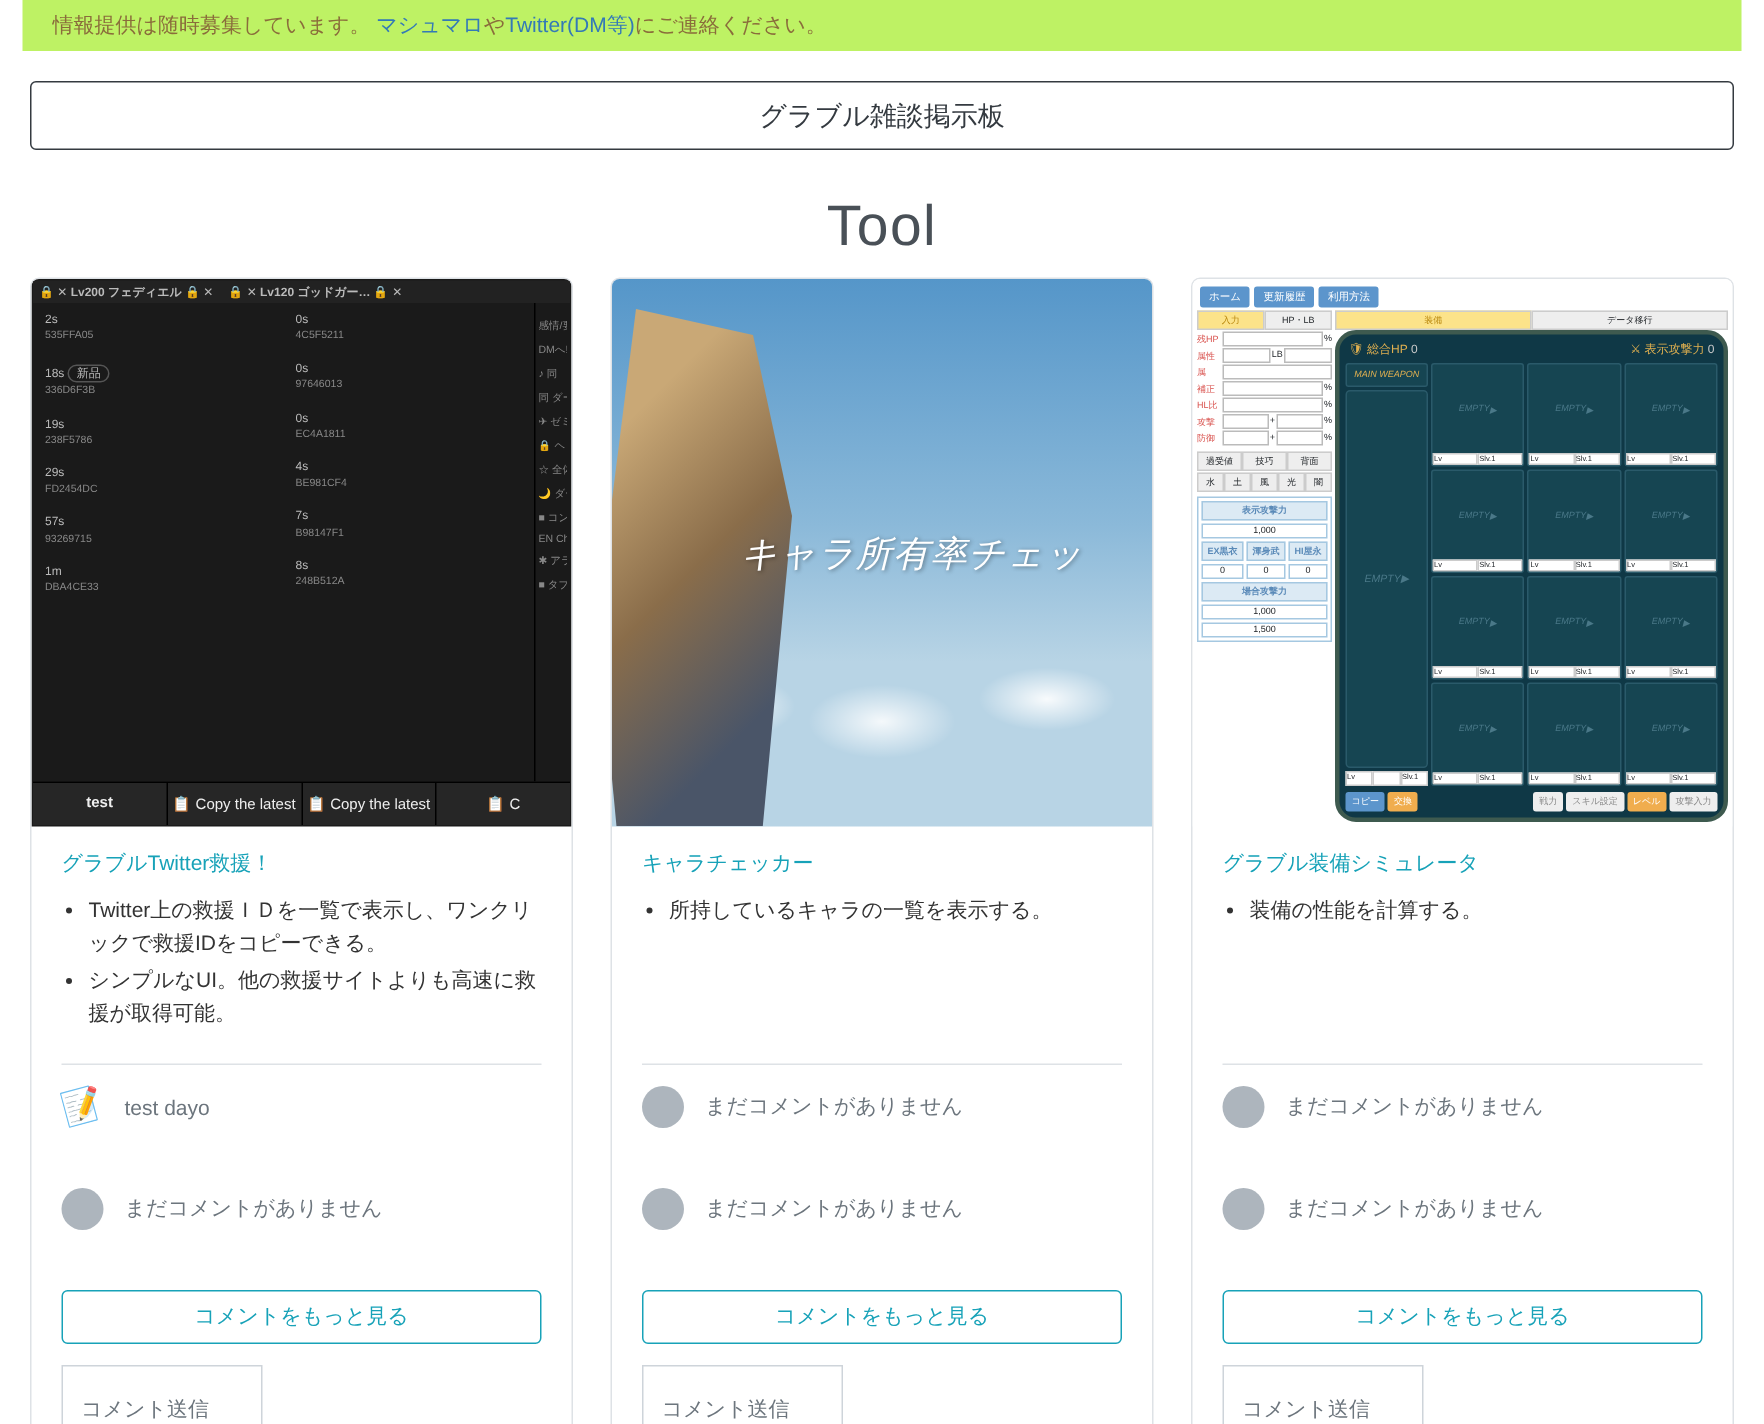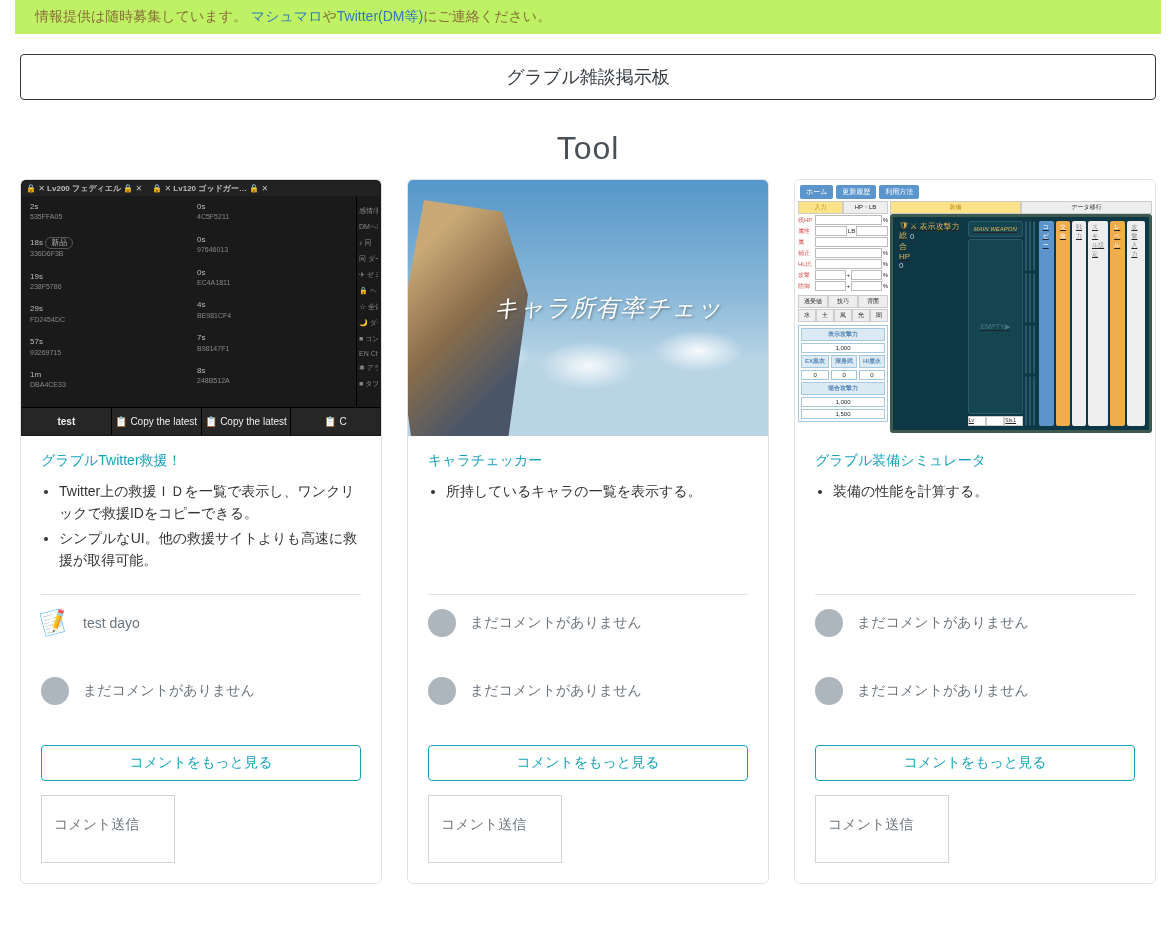--- a/index.html
+++ b/index.html
@@ -22,41 +22,41 @@
       border-radius: 4px;
       padding: 10px;
       text-align: center;
       font-size: 18px;
       color: #343a40;
       margin-bottom: 30px;
       cursor: pointer;
     }
     .section-title {
       text-align: center;
-      font-size: 32px;
+      font-size: 38px;
       color: #495057;
       font-weight: 500;
       margin-bottom: 12px;
       letter-spacing: 1px;
     }
     .cards {
       display: flex;
       gap: 25px;
       justify-content: space-between;
     }
     .card {
       flex: 1;
       border: 1px solid #dee2e6;
       border-radius: 6px;
       display: flex;
       flex-direction: column;
       overflow: hidden;
     }
     .thumb {
-      height: 256px;
+      height: 365px;
       background: #333;
       position: relative;
       overflow: hidden;
       display: flex;
       align-items: center;
       justify-content: center;
     }
     
     .thumb1 { background: #1a1a1a; flex-direction: column; font-size: 8px; color: #bbb; padding: 1px; }
     .t1-head { display:flex; width:100%; background:#222; font-size:8px; gap:2px; }
@@ -84,21 +84,21 @@
     .t3-left { width:90px; display:flex; flex-direction:column; gap:1px; }
     .t3-tab { display:flex; font-size:6px; }
     .t3-tab span { flex:1; background:#eee; border:1px solid #ccc; padding:1px; text-align:center; }
     .t3-tab .act { background:#fce38a; color:#b8860b; }
     .t3-row { display:flex; gap:1px; align-items:center; }
     .t3-lbl { width:16px; font-size:6px; color:#d9534f; }
     .t3-inp { flex:1; border:1px solid #bbb; height:10px; background:#fff; }
     .t3-stats { border:1px solid #a5c8e1; margin-top:2px; font-size:6px; }
     .t3-stats th,.t3-stats td { border:1px solid #a5c8e1; padding:1px 2px; font-size:6px; text-align:center; }
     .t3-stats th { background:#dceaf4; color:#5a8ab8; }
-    .t3-right { flex:1; background:#0f3846; border:3px solid #3e5a4f; border-radius:3px; position:relative; padding:2px; display:flex; flex-direction:row;text-decoration:underline; }
+    .t3-right { flex:1; background:#0f3846; border:3px solid #3e5a4f; border-radius:14px; position:relative; padding:2px; display:flex; flex-direction:column; }
     .t3-hdr { display:flex; color:#e0b050; font-size:8px; padding:2px 4px; }
     .t3-hdr span:first-child{flex:1;}
     .t3-grid { flex:1; display:flex; gap:2px; padding:2px; }
     .t3-main { width:55px; background:#164552; border:1px solid #2a5a6a; display:flex; align-items:center; justify-content:center; color:#4a7888; font-size:7px; font-style:italic; border-radius:3px; }
     .t3-slots { flex:1; display:grid; grid-template-columns:repeat(3,1fr); gap:2px; }
     .t3-slot { background:#164552; border:1px solid #2a5a6a; border-radius:2px; display:flex; flex-direction:column; overflow:hidden; }
     .t3-slot-img { flex:1; display:flex; align-items:center; justify-content:center; color:#4a7888; font-size:6px; font-style:italic; }
     .t3-slot-ctl { display:flex; background:#fff; height:8px; font-size:5px; }
     .t3-slot-ctl span { flex:1; border:1px solid #ccc; }
     .t3-foot { display:flex; gap:2px; padding:2px; font-size:6px; }

